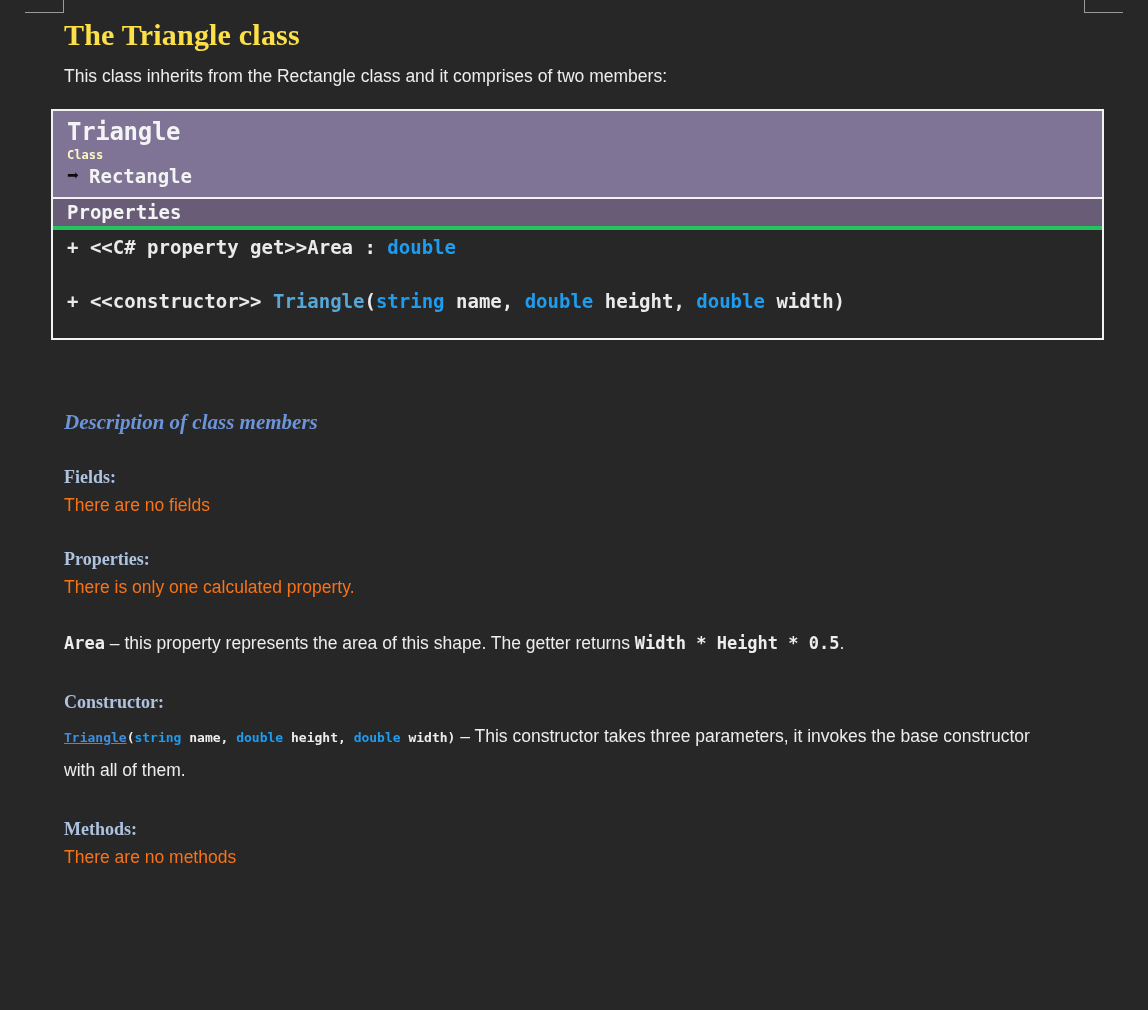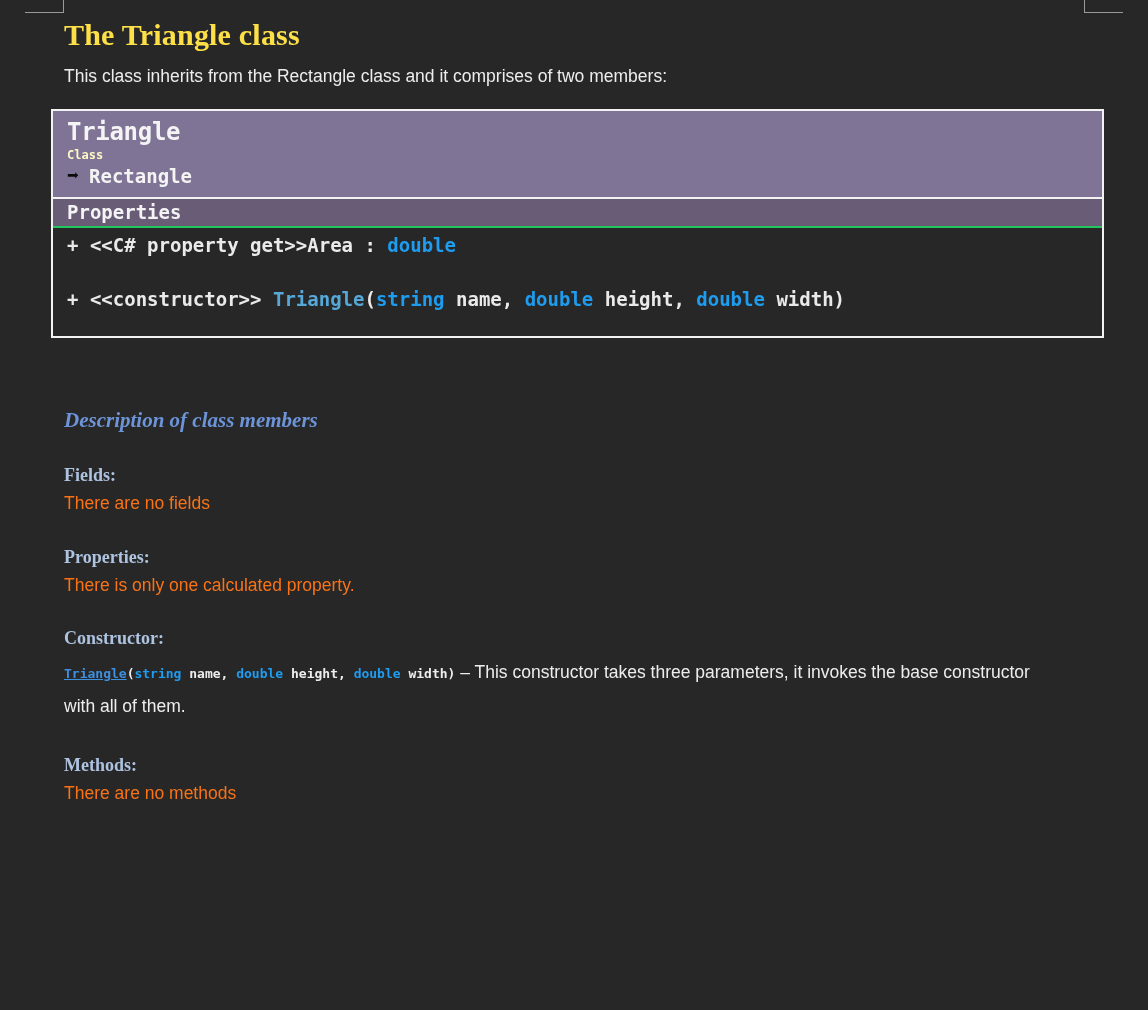--- a/index.html
+++ b/index.html
@@ -97,21 +97,21 @@
   .arrow-glyph {
     display: inline-block;
     color: #0b0b0b;
     font-size: 20px;
     line-height: 1;
     transform: translateY(-1px);
   }
   .uml-section-band {
     background: #685c77;
     border-top: 2px solid #f2f2f2;
-    border-bottom: 2px solid #22c55e;
+    border-bottom: 4px solid #22c55e;
     padding: 2px 14px 3px 14px;
     font-size: 19px;
     font-weight: bold;
     color: #f4f4f4;
   }
   .uml-members {
     background: #272727;
     padding: 6px 14px 26px 14px;
     font-size: 19px;
     font-weight: bold;
@@ -207,20 +207,21 @@
   </div>
 
   <h2 class="section-title">Description of class members</h2>
 
   <h3 class="sub-head">Fields:</h3>
   <p class="body-text">There are no fields</p>
 
   <h3 class="sub-head">Properties:</h3>
   <p class="body-text">There is only one calculated property.</p>
 
+  <p class="para"><code class="mono">Area</code><span> – this property represents the area of this shape. The getter returns </span><code class="mono">Width * Height * 0.5</code><span>.</span></p>
 
   <h3 class="sub-head">Constructor:</h3>
 
   <p class="para" style="margin-top:6px;"><span class="ctor-sig"><a class="ctor-link" href="#">Triangle</a><span class="punct">(</span><span class="kw-blue">string</span><span>&nbsp;</span><span class="id-white">name</span><span class="punct">, </span><span class="kw-blue">double</span><span>&nbsp;</span><span class="id-white">height</span><span class="punct">, </span><span class="kw-blue">double</span><span>&nbsp;</span><span class="id-white">width</span><span class="punct">)</span></span><span> – This constructor takes three parameters, it invokes the base constructor with all of them.</span></p>
 
   <h3 class="sub-head">Methods:</h3>
   <p class="body-text">There are no methods</p>
 
 </div>
 

